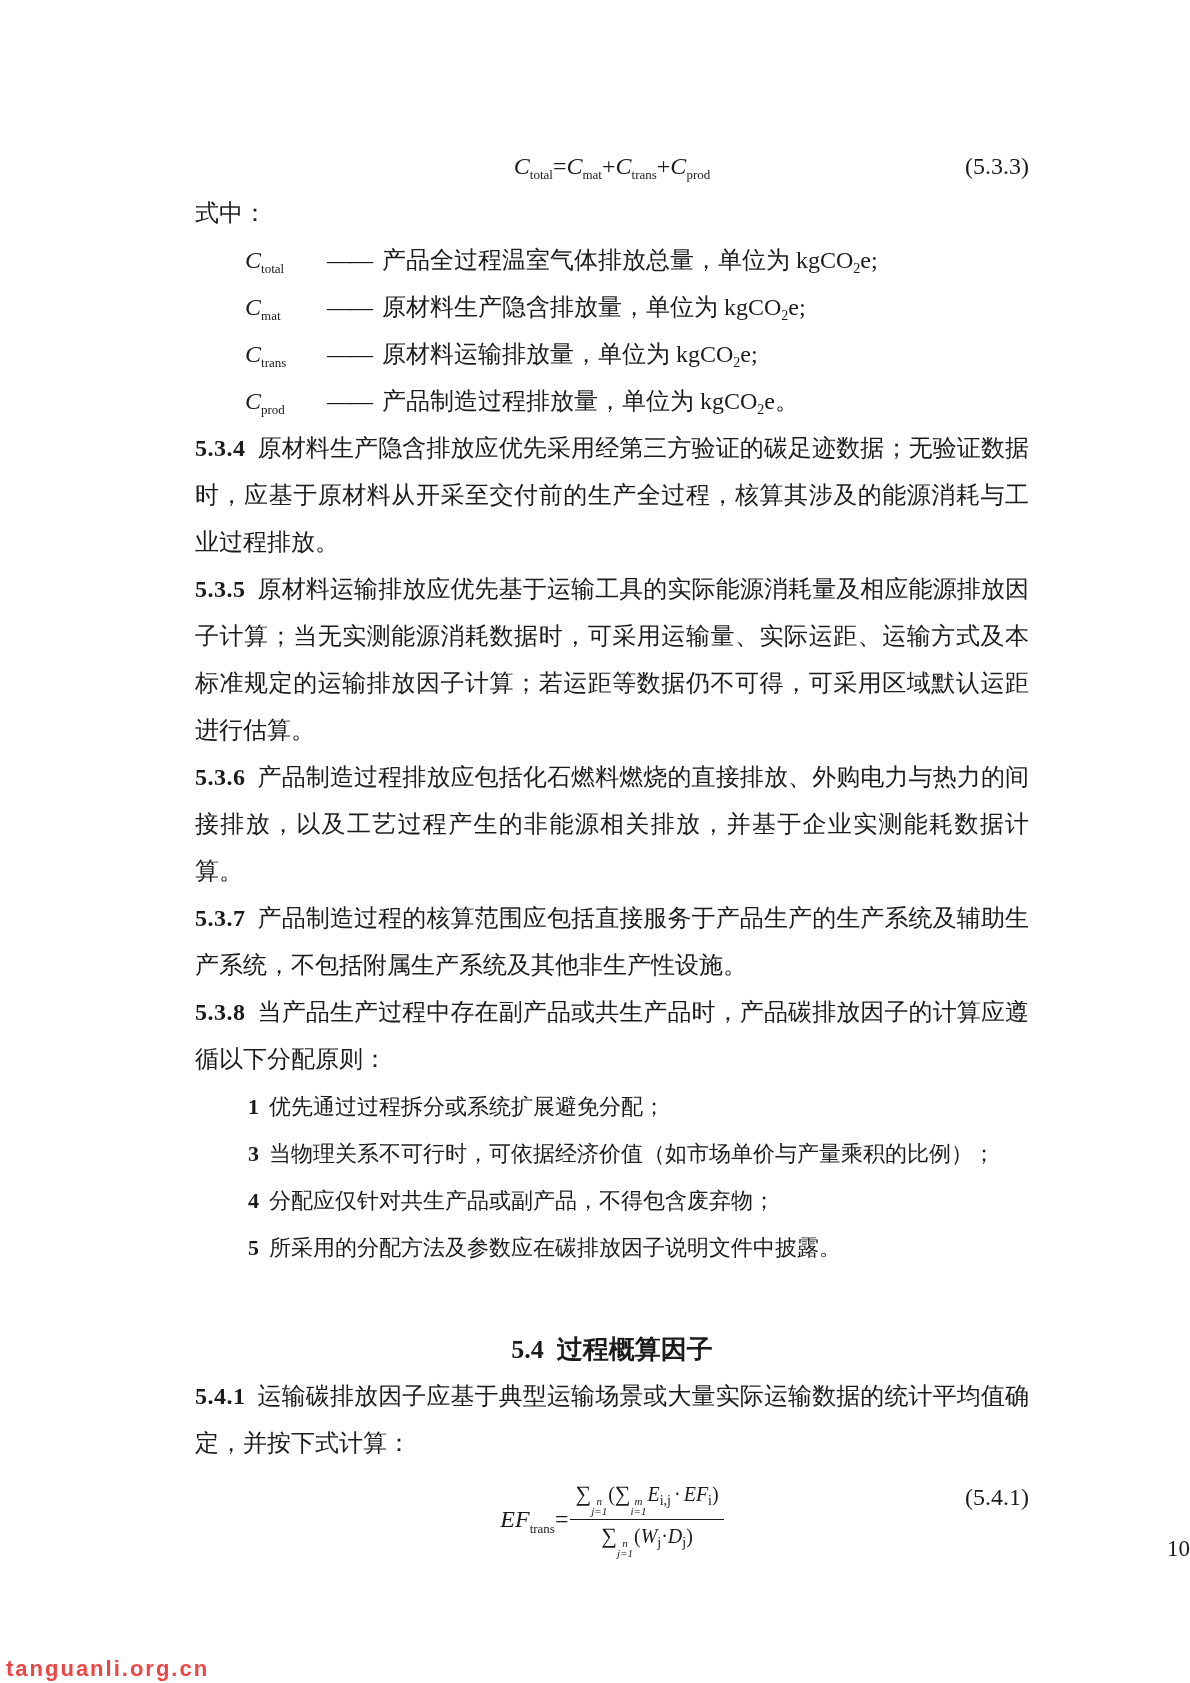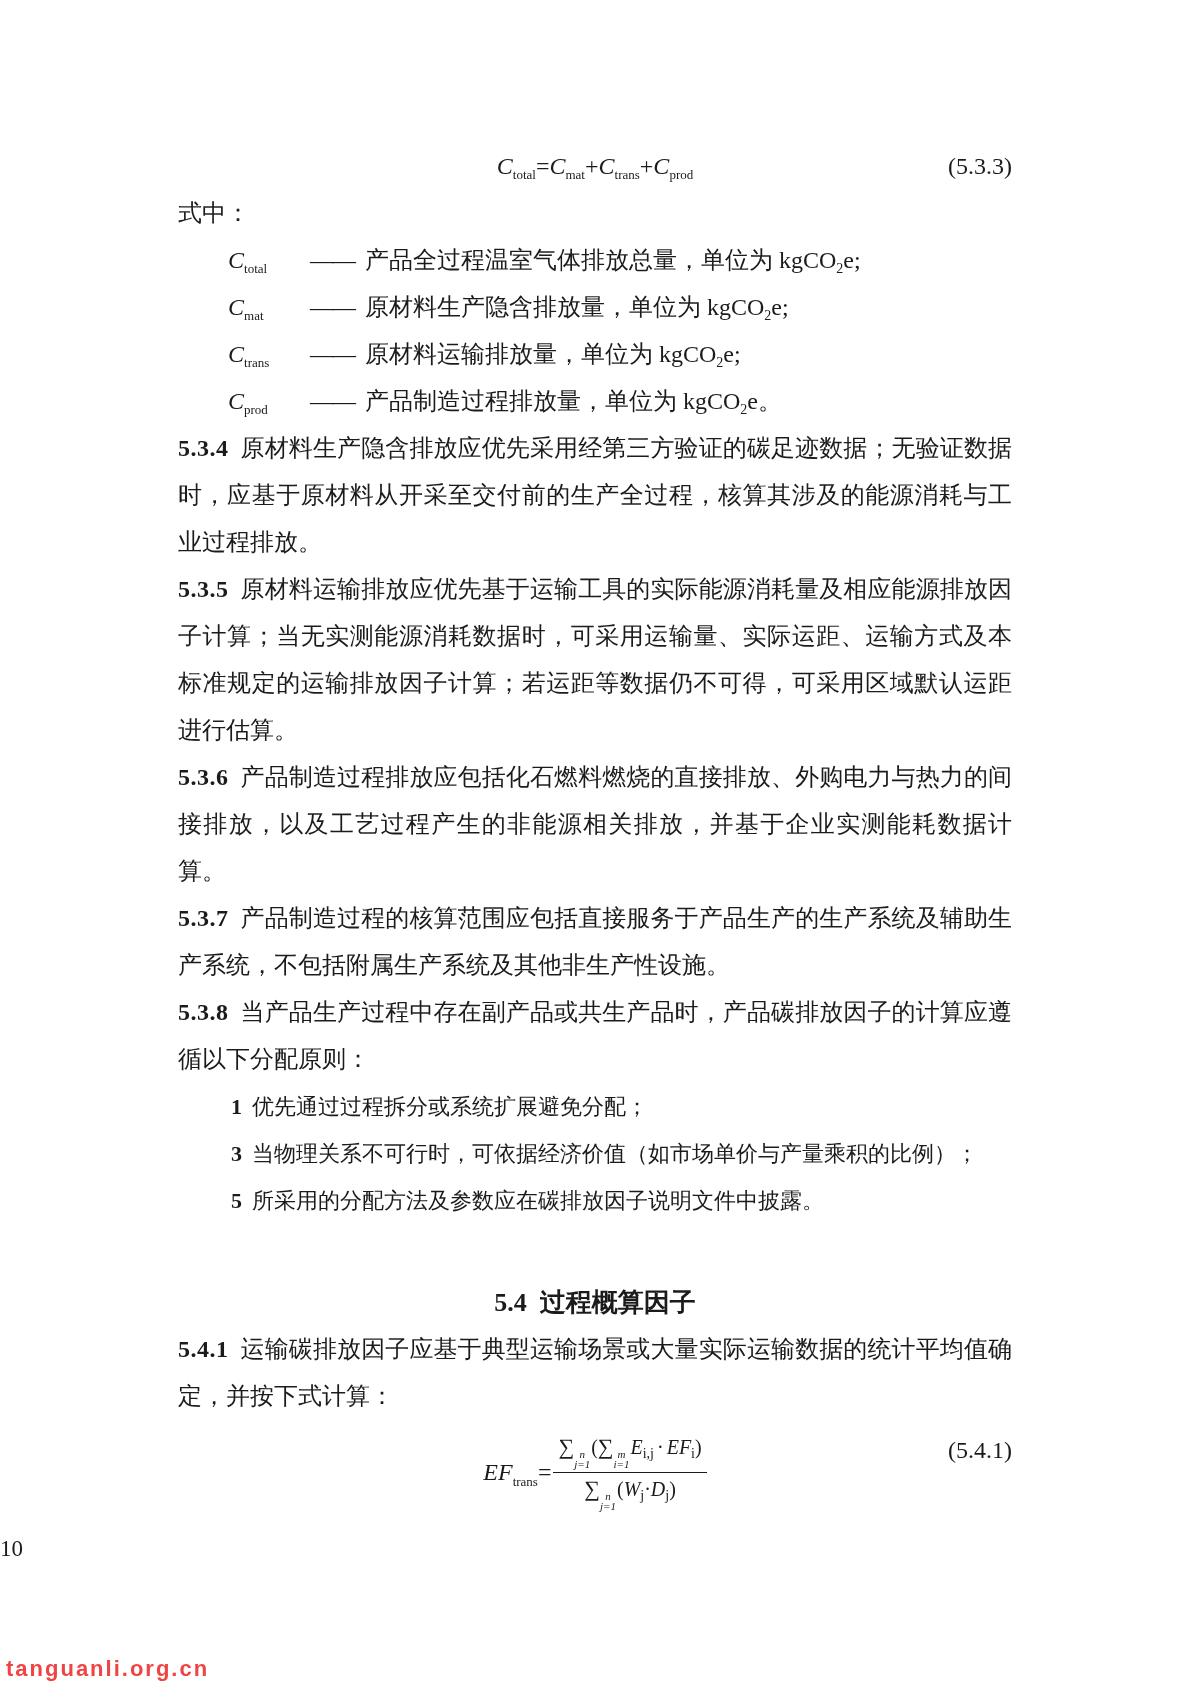--- a/index.html
+++ b/index.html
@@ -6,21 +6,21 @@
   .page {
     position:relative;
     width:1190px; height:1683px;
     background:#ffffff;
     color:#1b1b1b;
     font-family:"Liberation Serif","DejaVu Serif",serif;
     overflow:hidden;
   }
   .content {
     position:absolute;
-    left:178px; top:0;
+    left:195px; top:0;
     width:834px;
   }
   
   .eq-row {
     position:relative;
     height:48px;
     margin-top:142px;
     text-align:center;
   }
   .eq-row .eq-body {
@@ -104,21 +104,21 @@
     font-style:italic;
     line-height:10px;
     vertical-align:-4px;
     margin-right:1px;
   }
   .dot { padding:0 3px; }
   
   .page-number {
     position:absolute;
     left:0; right:0; top:1536px;
-    text-align:left;
+    text-align:right;
     font-size:23px;
   }
   .watermark {
     position:absolute;
     left:6px; top:1656px;
     font-family:"Liberation Sans","DejaVu Sans",sans-serif;
     font-weight:bold;
     font-size:22px;
     letter-spacing:2px;
     color:#ef4444;
@@ -162,20 +162,21 @@
 
     <p class="clause"><b>5.3.4</b><span>原材料生产隐含排放应优先采用经第三方验证的碳足迹数据；无验证数据时，应基于原材料从开采至交付前的生产全过程，核算其涉及的能源消耗与工业过程排放。</span></p>
     <p class="clause"><b>5.3.5</b><span>原材料运输排放应优先基于运输工具的实际能源消耗量及相应能源排放因子计算；当无实测能源消耗数据时，可采用运输量、实际运距、运输方式及本标准规定的运输排放因子计算；若运距等数据仍不可得，可采用区域默认运距进行估算。</span></p>
     <p class="clause"><b>5.3.6</b><span>产品制造过程排放应包括化石燃料燃烧的直接排放、外购电力与热力的间接排放，以及工艺过程产生的非能源相关排放，并基于企业实测能耗数据计算。</span></p>
     <p class="clause"><b>5.3.7</b><span>产品制造过程的核算范围应包括直接服务于产品生产的生产系统及辅助生产系统，不包括附属生产系统及其他非生产性设施。</span></p>
     <p class="clause"><b>5.3.8</b><span>当产品生产过程中存在副产品或共生产品时，产品碳排放因子的计算应遵循以下分配原则：</span></p>
 
     <div>
       <p class="alloc"><b>1</b><span>优先通过过程拆分或系统扩展避免分配；</span></p>
       <p class="alloc"><b>3</b><span>当物理关系不可行时，可依据经济价值（如市场单价与产量乘积的比例）；</span></p>
+      <p class="alloc"><b>4</b><span>分配应仅针对共生产品或副产品，不得包含废弃物；</span></p>
       <p class="alloc"><b>5</b><span>所采用的分配方法及参数应在碳排放因子说明文件中披露。</span></p>
     </div>
 
     <h3 class="sec-heading"><span class="h-num">5.4</span><span>过程概算因子</span></h3>
 
     <p class="clause"><b>5.4.1</b><span>运输碳排放因子应基于典型运输场景或大量实际运输数据的统计平均值确定，并按下式计算：</span></p>
 
     <div class="eq-row eq-row-2">
       <span class="eq2">
         <span class="lhs"><i>EF</i><sub>trans</sub><span>=</span></span>

